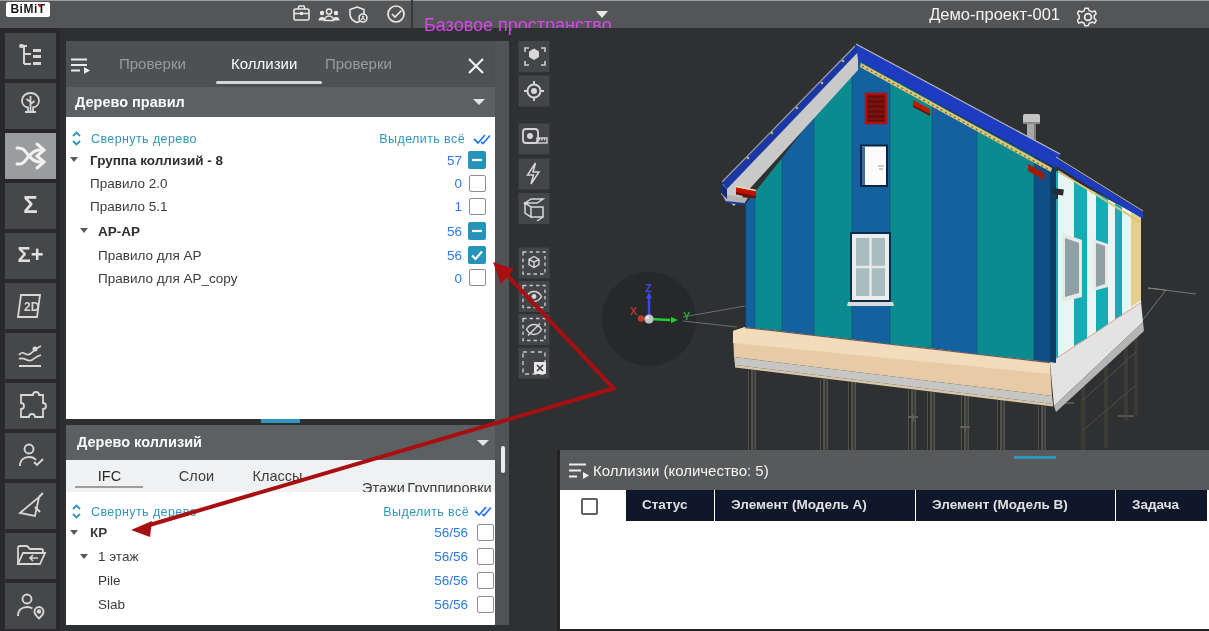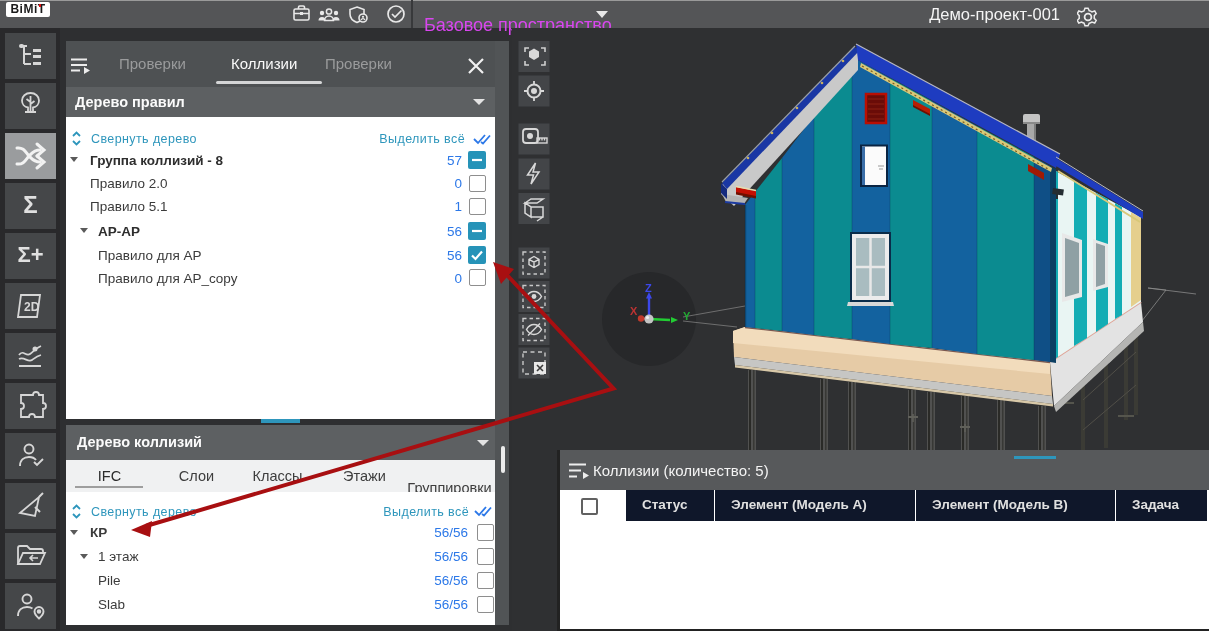--- a/index.html
+++ b/index.html
@@ -312,21 +312,21 @@
 <div class="abs" id="teal1"></div>
 
 <div class="abs" id="hdr2">
     <span class="abs phdr" style="left:11px;top:9px;">Дерево коллизий</span>
     <div class="hcaret" style="left:411px;top:15px;"></div>
   </div>
 <div class="abs" id="p2tabs"></div>
 <div class="abs p2tab" style="left:66px;color:#2b2b2b;">IFC</div>
 <div class="abs p2tab" style="left:153px;">Слои</div>
 <div class="abs p2tab" style="left:234px;">Классы</div>
-<div class="abs p2tab" style="left:321px;">Этажи</div>
+<div class="abs p2tab" style="left:340px;margin-top:12px;">Этажи</div>
 <div class="abs p2tab" style="left:406px;margin-top:12px;">Группировки</div>
 <div class="abs" id="ifcline"></div>
 <div class="abs" id="body2"></div>
 <div class="abs linkrow" style="left:91px;top:504.5px;">Свернуть дерево</div>
 <svg class="abs" style="left:71px;top:503px" width="11" height="17" viewBox="0 0 11 17">
     <path d="M2 6 L5.5 2.5 L9 6 M2 11 L5.5 14.5 L9 11" stroke="#2e96bc" stroke-width="1.8" fill="none"></path>
   </svg>
 <div class="abs linkrow" style="left:auto;right:740px;top:504.5px;">Выделить всё</div>
 <svg class="abs" style="left:473px;top:503px" width="20" height="16" viewBox="0 0 20 16">
     <path d="M2 8 l4 4 l7 -8 M9 11 l2 1.5 l7 -8" stroke="#2c78e8" stroke-width="1.8" fill="none"></path>

